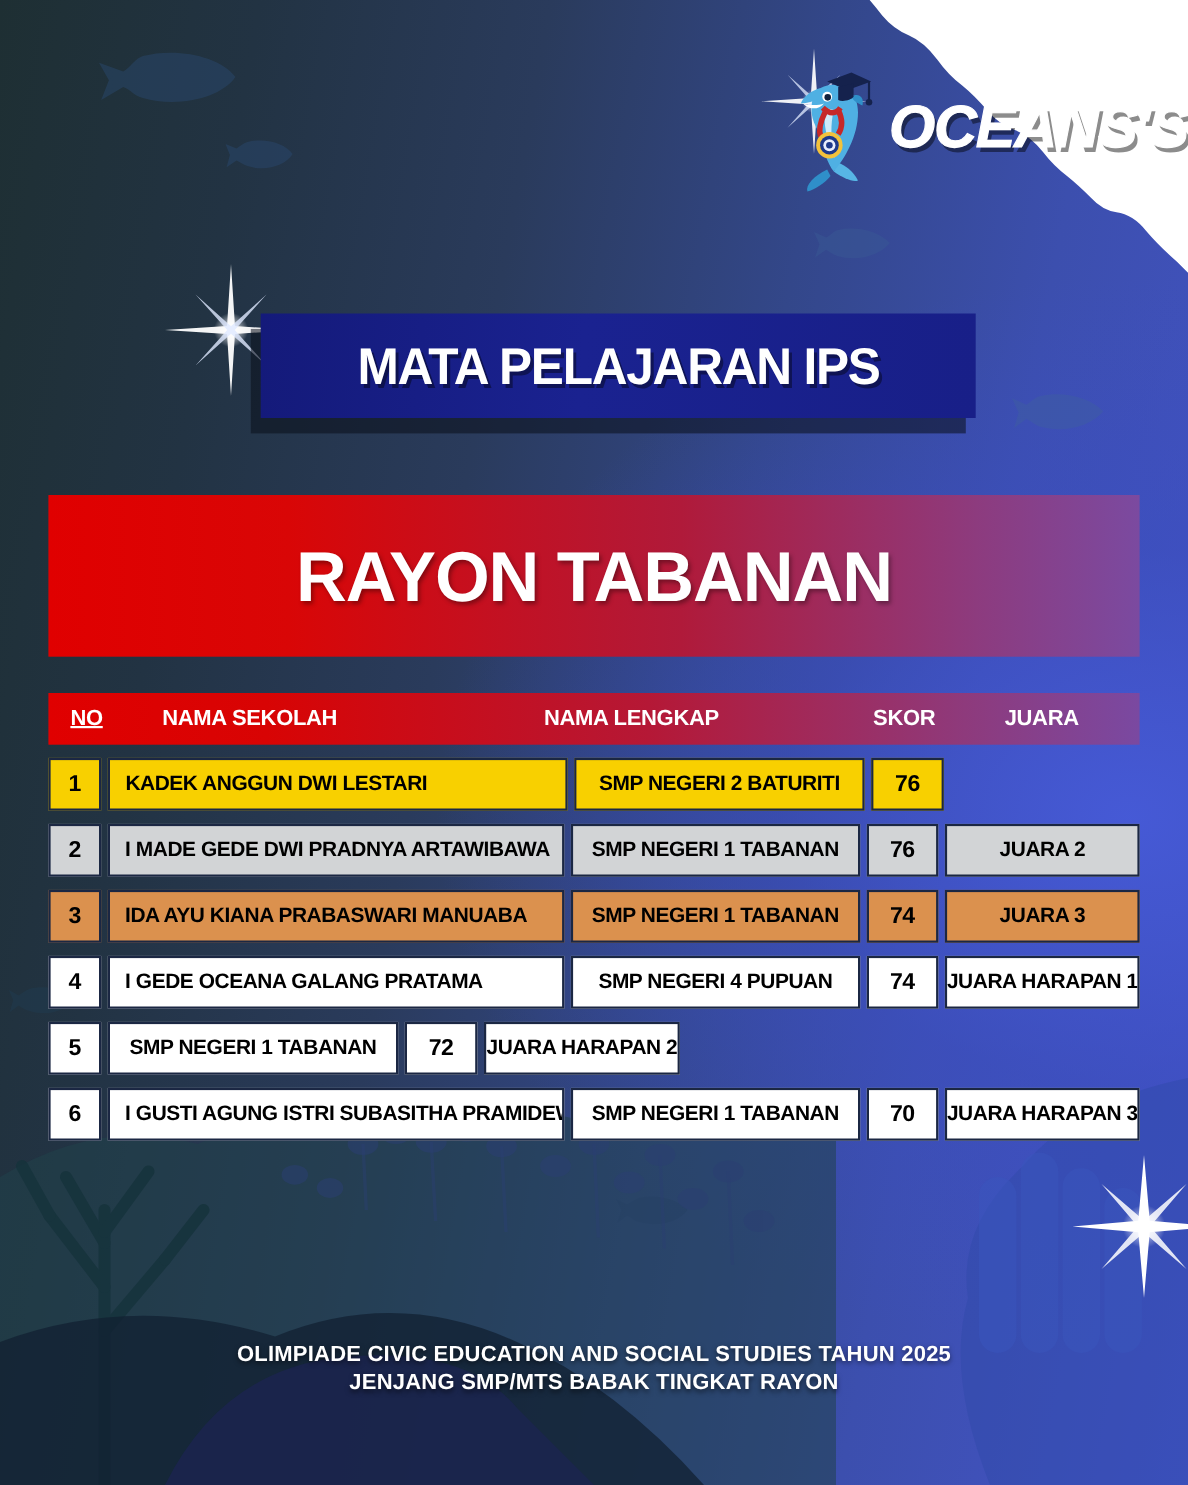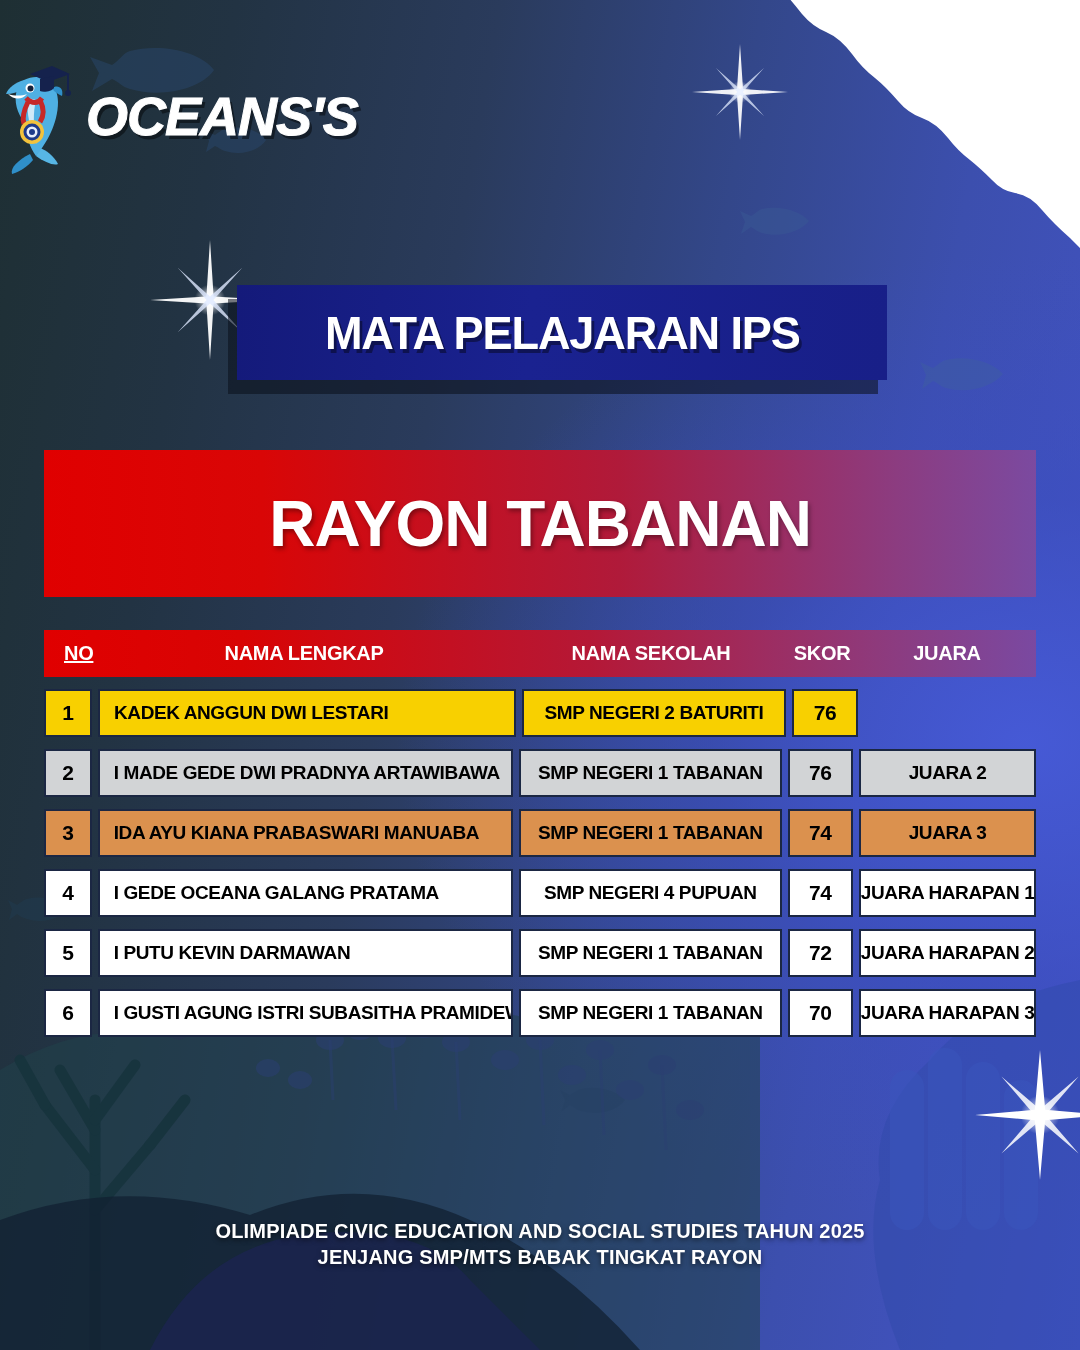--- a/index.html
+++ b/index.html
@@ -33,21 +33,21 @@
 
   
   .reef{ position:absolute; left:0; right:0; bottom:0; height:430px; }
 
   
   .sparkle{ position:absolute; pointer-events:none; }
 
   
   .logo-wrap{
     position:absolute; top:58px; left:0; right:0;
-    display:flex; align-items:center; justify-content:flex-start; gap:14px;
+    display:flex; align-items:center; justify-content:flex-end; gap:14px;
     z-index:6;
   }
   .logo-mark{ width:72px; height:118px; flex:none; }
   .logo-text{ display:flex; flex-direction:column; line-height:.84; }
   .logo-line1{
     font-size:54px; font-weight:bold; color:#fff; letter-spacing:-1px;
     font-style:italic;
     text-shadow:3px 4px 0 rgba(0,0,0,.45);
     -webkit-text-stroke:1px #fff;
   }
@@ -296,22 +296,22 @@
     </div>
   </div>
 
   <div class="rayon-banner">
     <span class="rayon-text">RAYON TABANAN</span>
   </div>
 
   <div class="table">
     <div class="thead">
       <div class="th c-no">NO</div>
+      <div class="th c-school">NAMA SEKOLAH</div>
       <div class="th c-name">NAMA LENGKAP</div>
-      <div class="th c-school">NAMA SEKOLAH</div>
       <div class="th c-score">SKOR</div>
       <div class="th c-rank">JUARA</div>
     </div>
 
     <div class="row gold">
       <div class="cell no">1</div>
       <div class="cell name">KADEK ANGGUN DWI LESTARI</div>
       <div class="cell school">SMP NEGERI 2 BATURITI</div>
       <div class="cell score">76</div>
     </div>
@@ -335,21 +335,20 @@
     <div class="row plain">
       <div class="cell no">4</div>
       <div class="cell name">I GEDE OCEANA GALANG PRATAMA</div>
       <div class="cell school">SMP NEGERI 4 PUPUAN</div>
       <div class="cell score">74</div>
       <div class="cell rank">JUARA HARAPAN 1</div>
     </div>
 
     <div class="row plain">
       <div class="cell no">5</div>
-      <div class="cell name">I PUTU KEVIN DARMAWAN</div>
       <div class="cell school">SMP NEGERI 1 TABANAN</div>
       <div class="cell score">72</div>
       <div class="cell rank">JUARA HARAPAN 2</div>
     </div>
 
     <div class="row plain">
       <div class="cell no">6</div>
       <div class="cell name">I GUSTI AGUNG ISTRI SUBASITHA PRAMIDEWI</div>
       <div class="cell school">SMP NEGERI 1 TABANAN</div>
       <div class="cell score">70</div>

